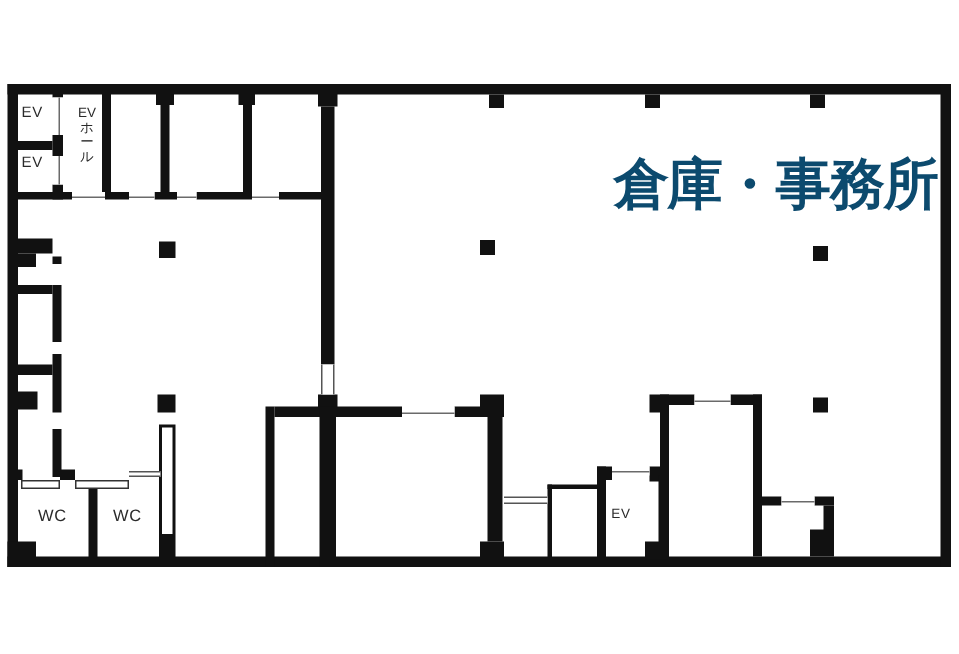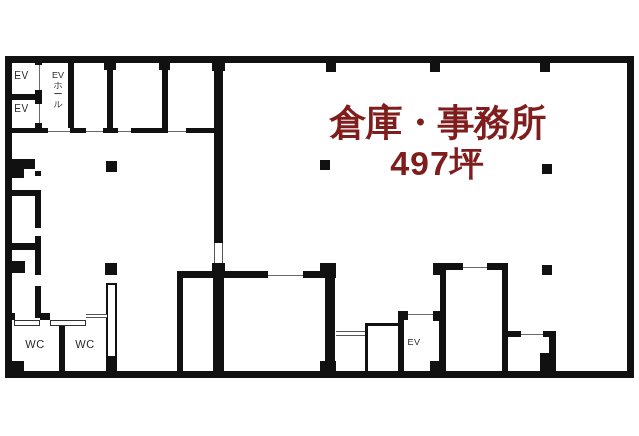--- a/index.html
+++ b/index.html
@@ -25,21 +25,21 @@
     position:absolute;z-index:6;color:#2a2a2a;
     text-align:center;font-size:10px;letter-spacing:0.5px;
   }
   .hall-label{
     position:absolute;z-index:6;color:#2a2a2a;
     display:flex;flex-direction:column;align-items:center;
     font-size:9px;line-height:9.5px;letter-spacing:0;
   }
   #title-block{
     position:absolute;left:250px;top:100px;width:375px;
-    text-align:center;color:#7f1d1d;z-index:6;font-weight:600;
+    text-align:right;color:#0c4a6e;z-index:6;font-weight:600;
   }
   .title-1{font-size:37px;line-height:46px;letter-spacing:-1px;}
   .title-2{font-size:34px;line-height:35px;letter-spacing:1px;}
   .title-3{font-size:34px;line-height:36px;letter-spacing:0;}
   .lbl-11{font-size:11px;}
   .lbl-9{font-size:9px;}
 </style>
 </head>
 <body>
 
@@ -141,15 +141,14 @@
   </div>
 
   <div class="room-label lbl-11" style="left:20px;top:338px;width:30px;">WC</div>
 
   <div class="room-label lbl-11" style="left:70px;top:338px;width:30px;">WC</div>
 
   <div class="room-label lbl-9" style="left:401px;top:337px;width:26px;">EV</div>
 
   <div id="title-block">
     <div class="title-1">倉庫・事務所</div>
-    <div class="title-2">497坪</div>
   </div>
 </div>
 
 </body></html>

